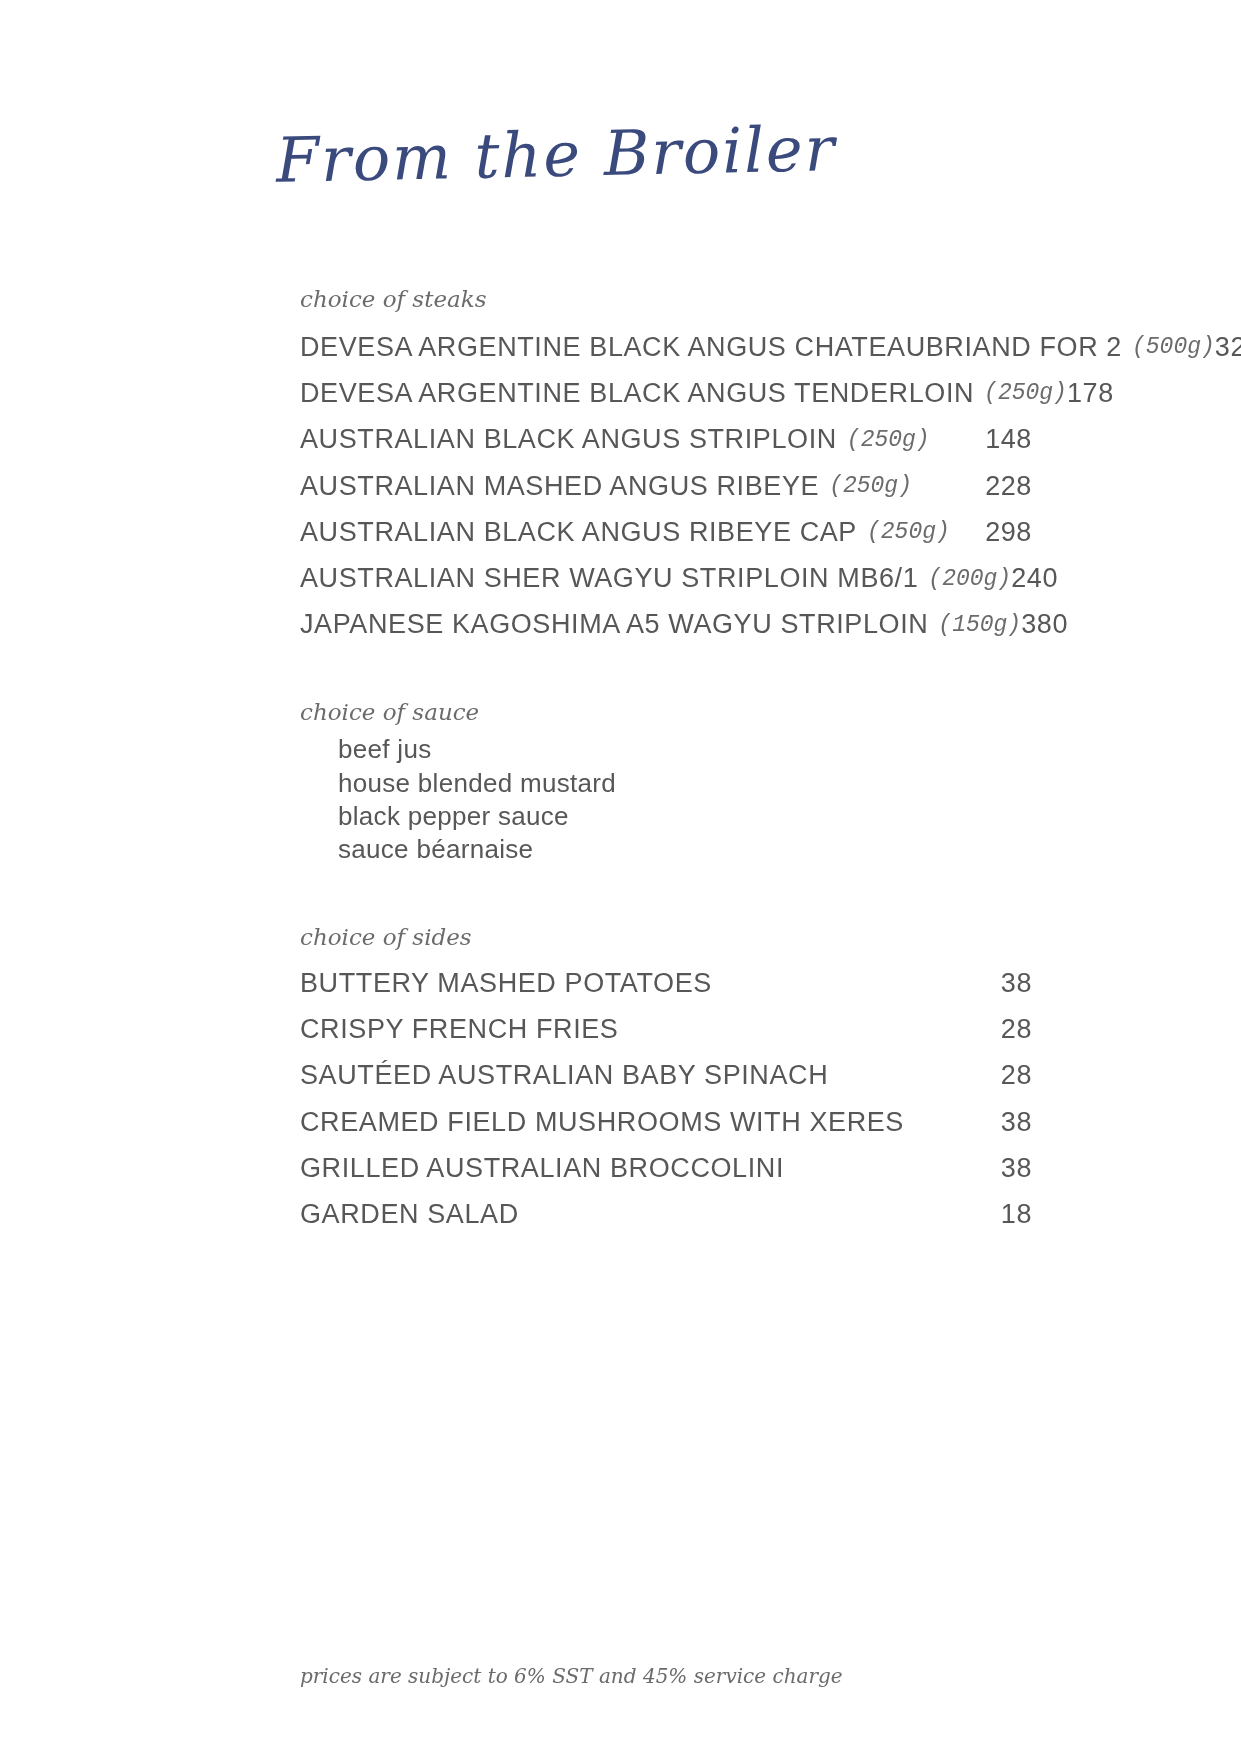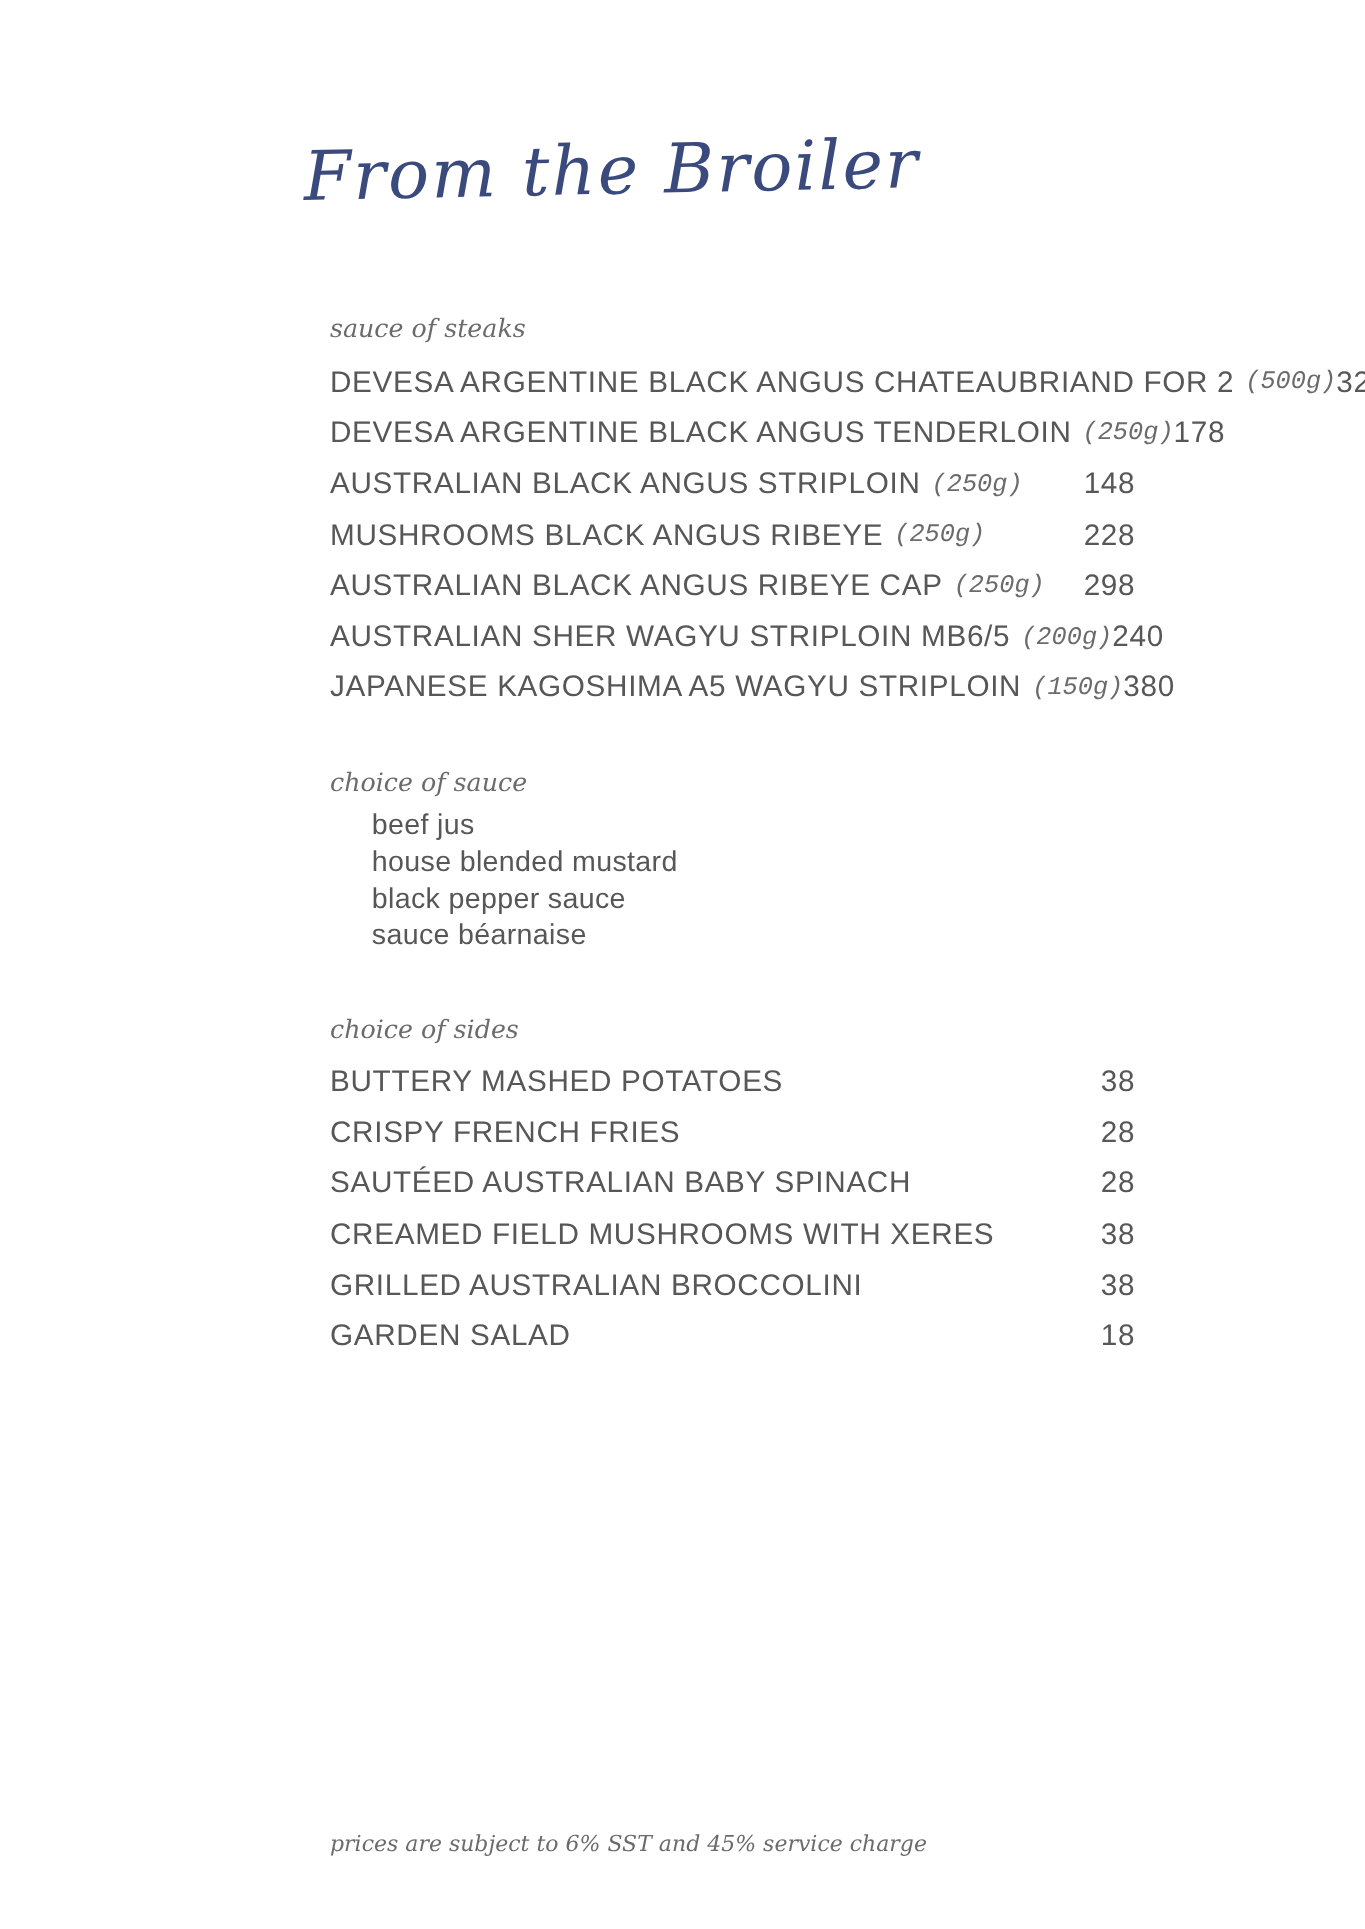--- a/index.html
+++ b/index.html
@@ -94,21 +94,21 @@
     white-space: nowrap;
   }
 </style>
 </head>
 <body>
 
 <div class="page" style="--accent: #3a4a7d; --text: #575757; --muted: #6b6b6b;">
 
   <div class="menu-title">From the Broiler</div>
 
-  <div class="section-label label-steaks">sauce of steaks</div>
+  <div class="section-label label-steaks">choice of steaks</div>
 
   <div class="item-list list-steaks">
 
       <div class="row">
         <span class="item-name">DEVESA ARGENTINE BLACK ANGUS CHATEAUBRIAND FOR 2</span>
         <span class="item-weight">(500g)</span>
         <span class="item-price">328</span>
       </div>
 
       <div class="row">
@@ -117,33 +117,33 @@
         <span class="item-price">178</span>
       </div>
 
       <div class="row">
         <span class="item-name">AUSTRALIAN BLACK ANGUS STRIPLOIN</span>
         <span class="item-weight">(250g)</span>
         <span class="item-price">148</span>
       </div>
 
       <div class="row">
-        <span class="item-name">MUSHROOMS BLACK ANGUS RIBEYE</span>
+        <span class="item-name">AUSTRALIAN MASHED ANGUS RIBEYE</span>
         <span class="item-weight">(250g)</span>
         <span class="item-price">228</span>
       </div>
 
       <div class="row">
         <span class="item-name">AUSTRALIAN BLACK ANGUS RIBEYE CAP</span>
         <span class="item-weight">(250g)</span>
         <span class="item-price">298</span>
       </div>
 
       <div class="row">
-        <span class="item-name">AUSTRALIAN SHER WAGYU STRIPLOIN MB6/5</span>
+        <span class="item-name">AUSTRALIAN SHER WAGYU STRIPLOIN MB6/1</span>
         <span class="item-weight">(200g)</span>
         <span class="item-price">240</span>
       </div>
 
       <div class="row">
         <span class="item-name">JAPANESE KAGOSHIMA A5 WAGYU STRIPLOIN</span>
         <span class="item-weight">(150g)</span>
         <span class="item-price">380</span>
       </div>
     </div>

